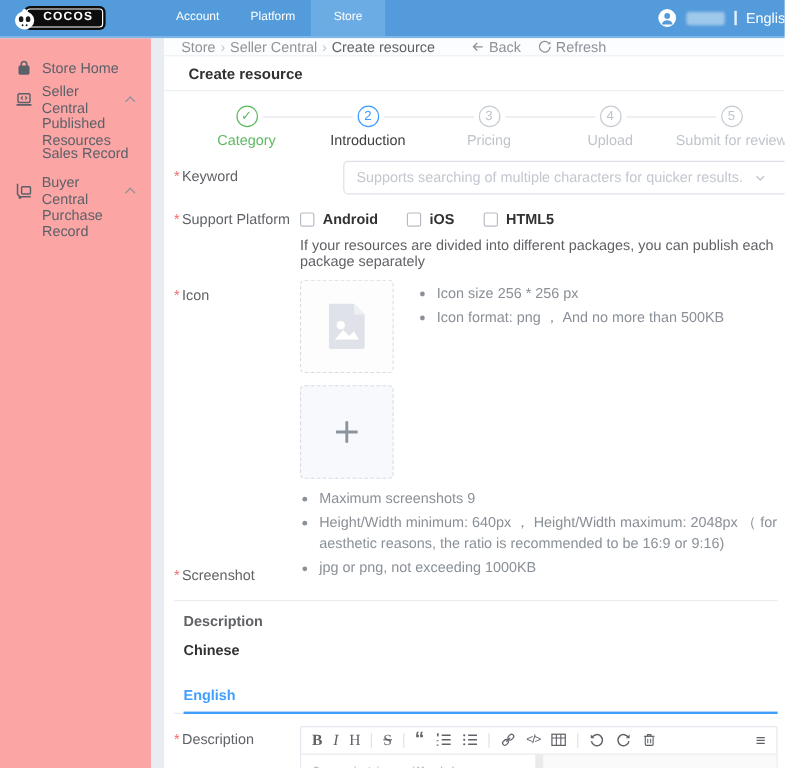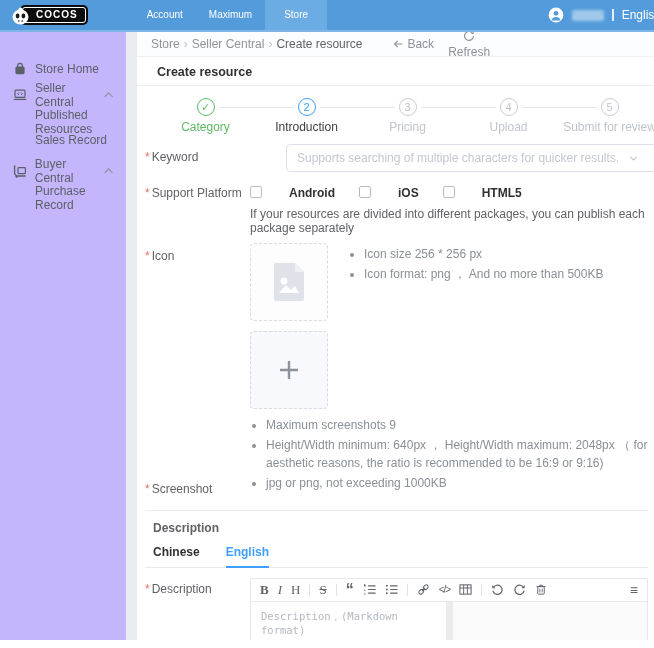--- a/index.html
+++ b/index.html
@@ -17,37 +17,37 @@
   .mascot { position:absolute; left:-12px; top:-3px; }
   .topnav { display:flex; margin-left:48px; height:30px; }
   .topnav-item { padding:0 13px; line-height:30px; color:#fff; font-size:10px; cursor:pointer; }
   .topnav-item.active { background:#6cace4; padding:0 19px; }
   .header-right { margin-left:auto; display:flex; align-items:center; gap:8px; margin-right:-7px; }
   .redacted { width:32px; height:11px; background:rgba(255,255,255,.45); border-radius:2px; filter:blur(1.5px); }
   .hdr-divider { width:2px; height:12px; background:rgba(255,255,255,.85); }
   .lang { color:#fff; white-space:nowrap; }
   
   .app { display:flex; height:608px; }
-  .sidebar { width:126px; flex:none; background:#c4b5fd; padding-top:24px; }
+  .sidebar { width:126px; flex:none; background:#fca5a5; padding-top:12px; }
   .gap-strip { width:11px; flex:none; background:#e9edf2; }
   .main { flex:1; min-width:0; background:#fff; display:flex; flex-direction:column; overflow:hidden; }
   
   .side-item { display:flex; align-items:center; height:26px; padding-left:13px; color:#5c6168; cursor:pointer; }
   .side-item .sicon { width:15px; margin-right:7px; display:flex; }
   .side-item .caret { margin-left:auto; margin-right:13px; width:6px; height:6px;
       border-left:1.3px solid #8a9099; border-top:1.3px solid #8a9099; transform:rotate(45deg) translateY(2px); }
   .side-child { display:flex; align-items:flex-start; height:25px; padding-left:35px; color:#5c6168; cursor:pointer; }
   
   .breadcrumb { height:24px; display:flex; align-items:center; padding-left:10px; color:#909399; background:#fcfdfe; }
   .crumb { margin:0 4px; }
   .crumb.current { color:#606266; }
   .crumb-sep { color:#c0c4cc; }
   .bc-action { display:flex; align-items:center; gap:3px; color:#8d9299; cursor:pointer; }
   .bc-back { margin-left:26px; }
-  .bc-refresh { margin-left:14px;flex-direction:column; }
+  .bc-refresh { margin-left:14px; }
   
   .panel-header { height:30px; line-height:30px; padding-left:20px; font-weight:bold; font-size:12.5px;
       color:#303133; border-top:1px solid #edeff3; border-bottom:1px solid #ebeef2; }
   .content { padding:12px 6px 0 8px; }
   
   .stepper { display:flex; width:505px; margin-left:10px; margin-bottom:10px; }
   .step { flex:1; text-align:center; position:relative; }
   .step-circle { width:18px; height:18px; border-radius:50%; border:1.4px solid #c8ccd4; margin:0 auto;
       line-height:16px; font-size:11px; color:#c0c4cc; background:#fff; position:relative; z-index:1; }
   .step-label { margin-top:4px; font-size:12px; color:#c0c4cc; }
@@ -61,35 +61,35 @@
   .frow { display:flex; margin-bottom:8px; }
   .flabel { width:105px; flex:none; color:#606266; padding-top:6px; }
   .req { color:#f26c6c; margin-right:2px; }
   .fctrl { flex:1; min-width:0; }
   .select-wrap { position:relative; }
   .kw-input { width:100%; height:28px; border:1px solid #dde1e7; border-radius:4px;
       padding:0 26px 0 10px; font-size:12px; color:#606266; font-family:"Liberation Sans",sans-serif; outline:none;margin-left:36px; }
   .kw-input::placeholder { color:#c3c7cf; }
   .select-caret { position:absolute; right:9px; top:9px; }
   .cb-row { display:flex; align-items:center; gap:24px; padding-top:6px; }
-  .cb-item { display:flex; align-items:flex-start; cursor:pointer;gap:20px; }
+  .cb-item { display:flex; align-items:center; cursor:pointer; }
   .cb-box { width:12px; height:12px; border:1px solid #b6bcc6; border-radius:2px; background:#fff; }
   .cb-label { margin-left:7px; font-weight:bold; color:#303133; }
   .helper { margin-top:7px; color:#606266; }
   .upload-box { width:78px; height:78px; border:1px dashed #d8dce2; border-radius:4px;
       display:flex; align-items:center; justify-content:center; background:#fdfdfe; cursor:pointer; }
   .upload-box.shot { background:#f7f9fc; }
   .icon-flex { display:flex; }
   ul.bullets { margin:0 0 0 22px; padding-left:14px; color:#8a9097; }
   ul.bullets.below { margin:8px 0 0 0; padding-left:16px; }
   ul.bullets li { margin:3px 0; line-height:1.45; }
   .divider { border-top:1px solid #e8ebf0; margin:14px 0 10px 0; }
   
   .desc-heading { font-weight:bold; color:#606266; margin:0 0 10px 8px; }
-  .tabs { display:flex; gap:26px; padding-left:8px; border-bottom:1px solid #e7eaef; margin-bottom:10px; }
+  .tabs { display:flex; gap:16px; padding-left:8px; border-bottom:1px solid #e7eaef; margin-bottom:10px;flex-direction:column; }
   .tab { padding-bottom:7px; font-weight:bold; color:#303133; cursor:pointer; }
   .tab.active { color:#409eff; border-bottom:2px solid #409eff; margin-bottom:-1px; }
   .name-input { width:100%; height:26px; background:#f5f7fa; border:1px solid #e4e8ee; border-radius:4px;
       padding:0 10px; color:#b8bdc6; font-size:12px; font-family:"Liberation Sans",sans-serif; outline:none; }
   
   .editor { border:1px solid #e4e7ed; border-radius:2px; }
   .ed-toolbar { display:flex; align-items:center; gap:9px; padding:4px 9px; border-bottom:1px solid #e8e8e8; color:#5f6368; }
   .tb { cursor:pointer; display:flex; align-items:center; line-height:14px; }
   .tb.letter { font-family:"Liberation Serif", serif; font-size:13px; }
   .tb.b { font-weight:bold; }
@@ -119,21 +119,21 @@
         <ellipse cx="6.6" cy="11" rx="1.9" ry="2.4" fill="#1a1a1a"></ellipse>
         <ellipse cx="12.4" cy="11" rx="1.9" ry="2.4" fill="#1a1a1a"></ellipse>
         <circle cx="7.8" cy="16" r="0.8" fill="#1a1a1a"></circle>
         <circle cx="11.2" cy="16" r="0.8" fill="#1a1a1a"></circle>
       </svg>
     </span>
     <span>COCOS</span>
   </div>
   <div class="topnav">
     <div class="topnav-item">Account</div>
-    <div class="topnav-item">Maximum</div>
+    <div class="topnav-item">Platform</div>
     <div class="topnav-item active">Store</div>
   </div>
   <div class="header-right">
     <span>
       <svg class="icn" width="16" height="16" viewBox="0 0 16 16">
         <circle cx="8" cy="8" r="7.4" fill="#fff"></circle>
         <circle cx="8" cy="6.3" r="2.4" fill="#539bdb"></circle>
         <path d="M3.4 13.4a4.8 4.8 0 0 1 9.2 0" fill="#539bdb"></path>
       </svg>
     </span>

